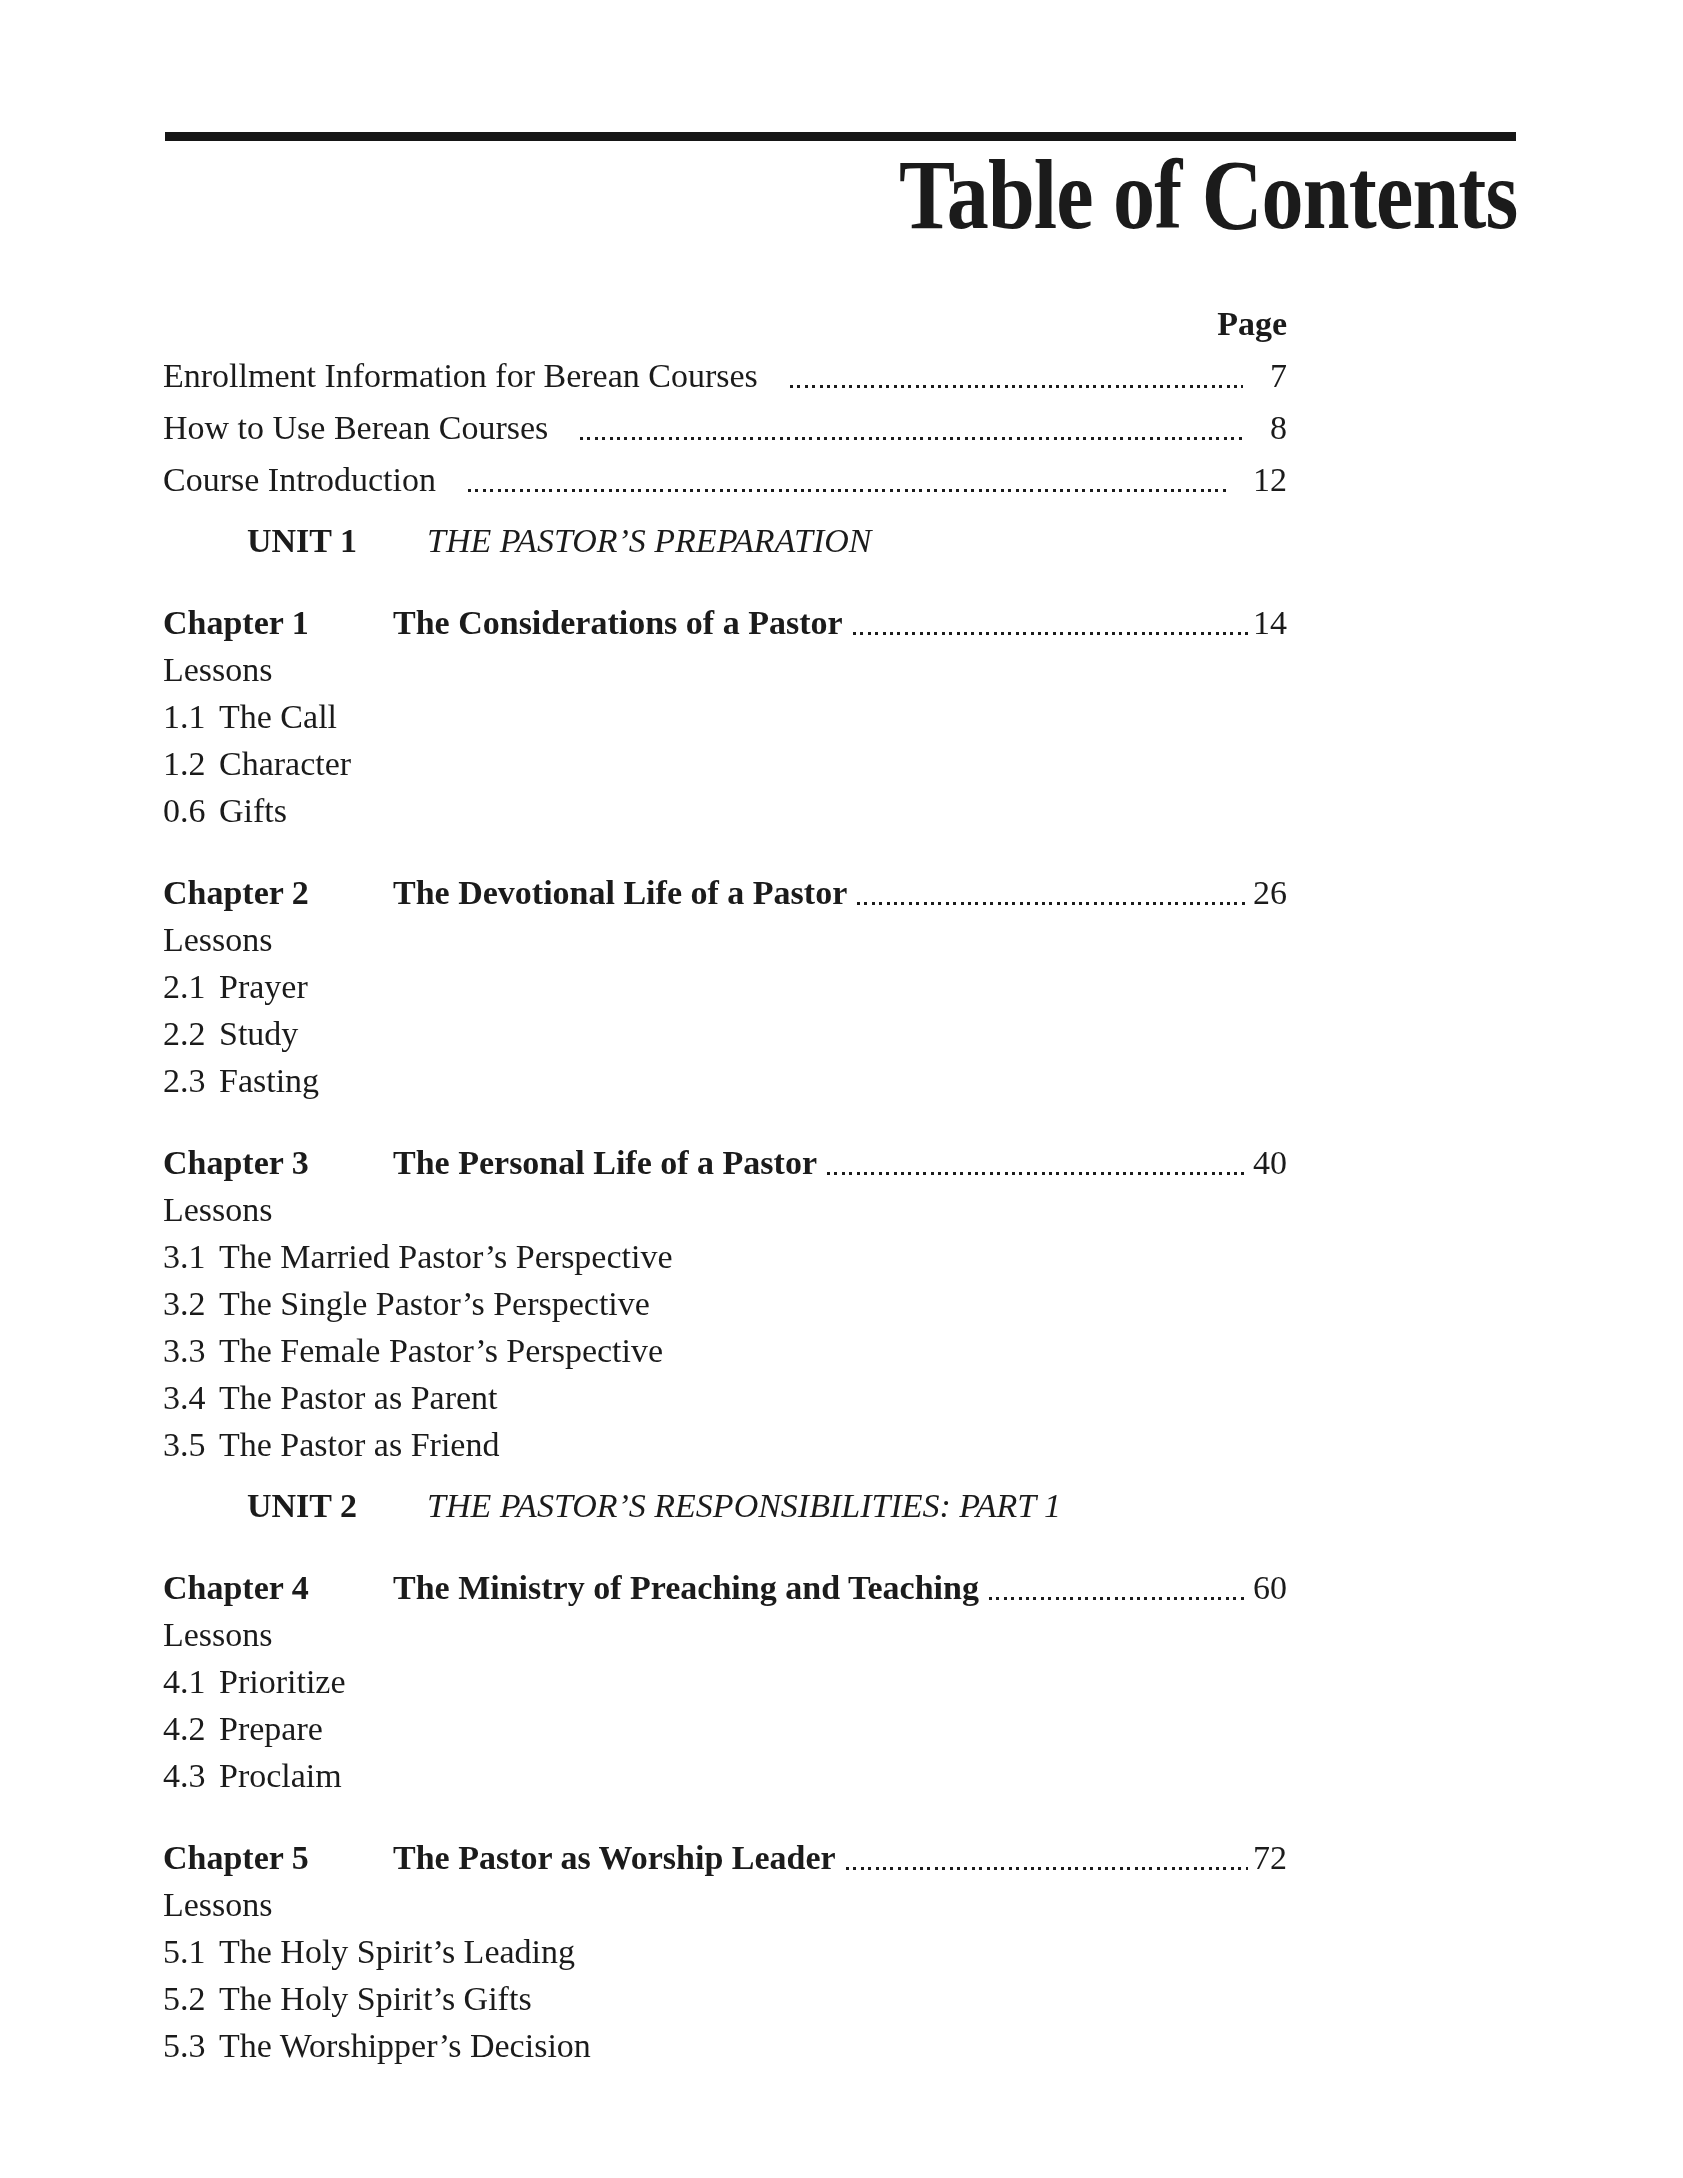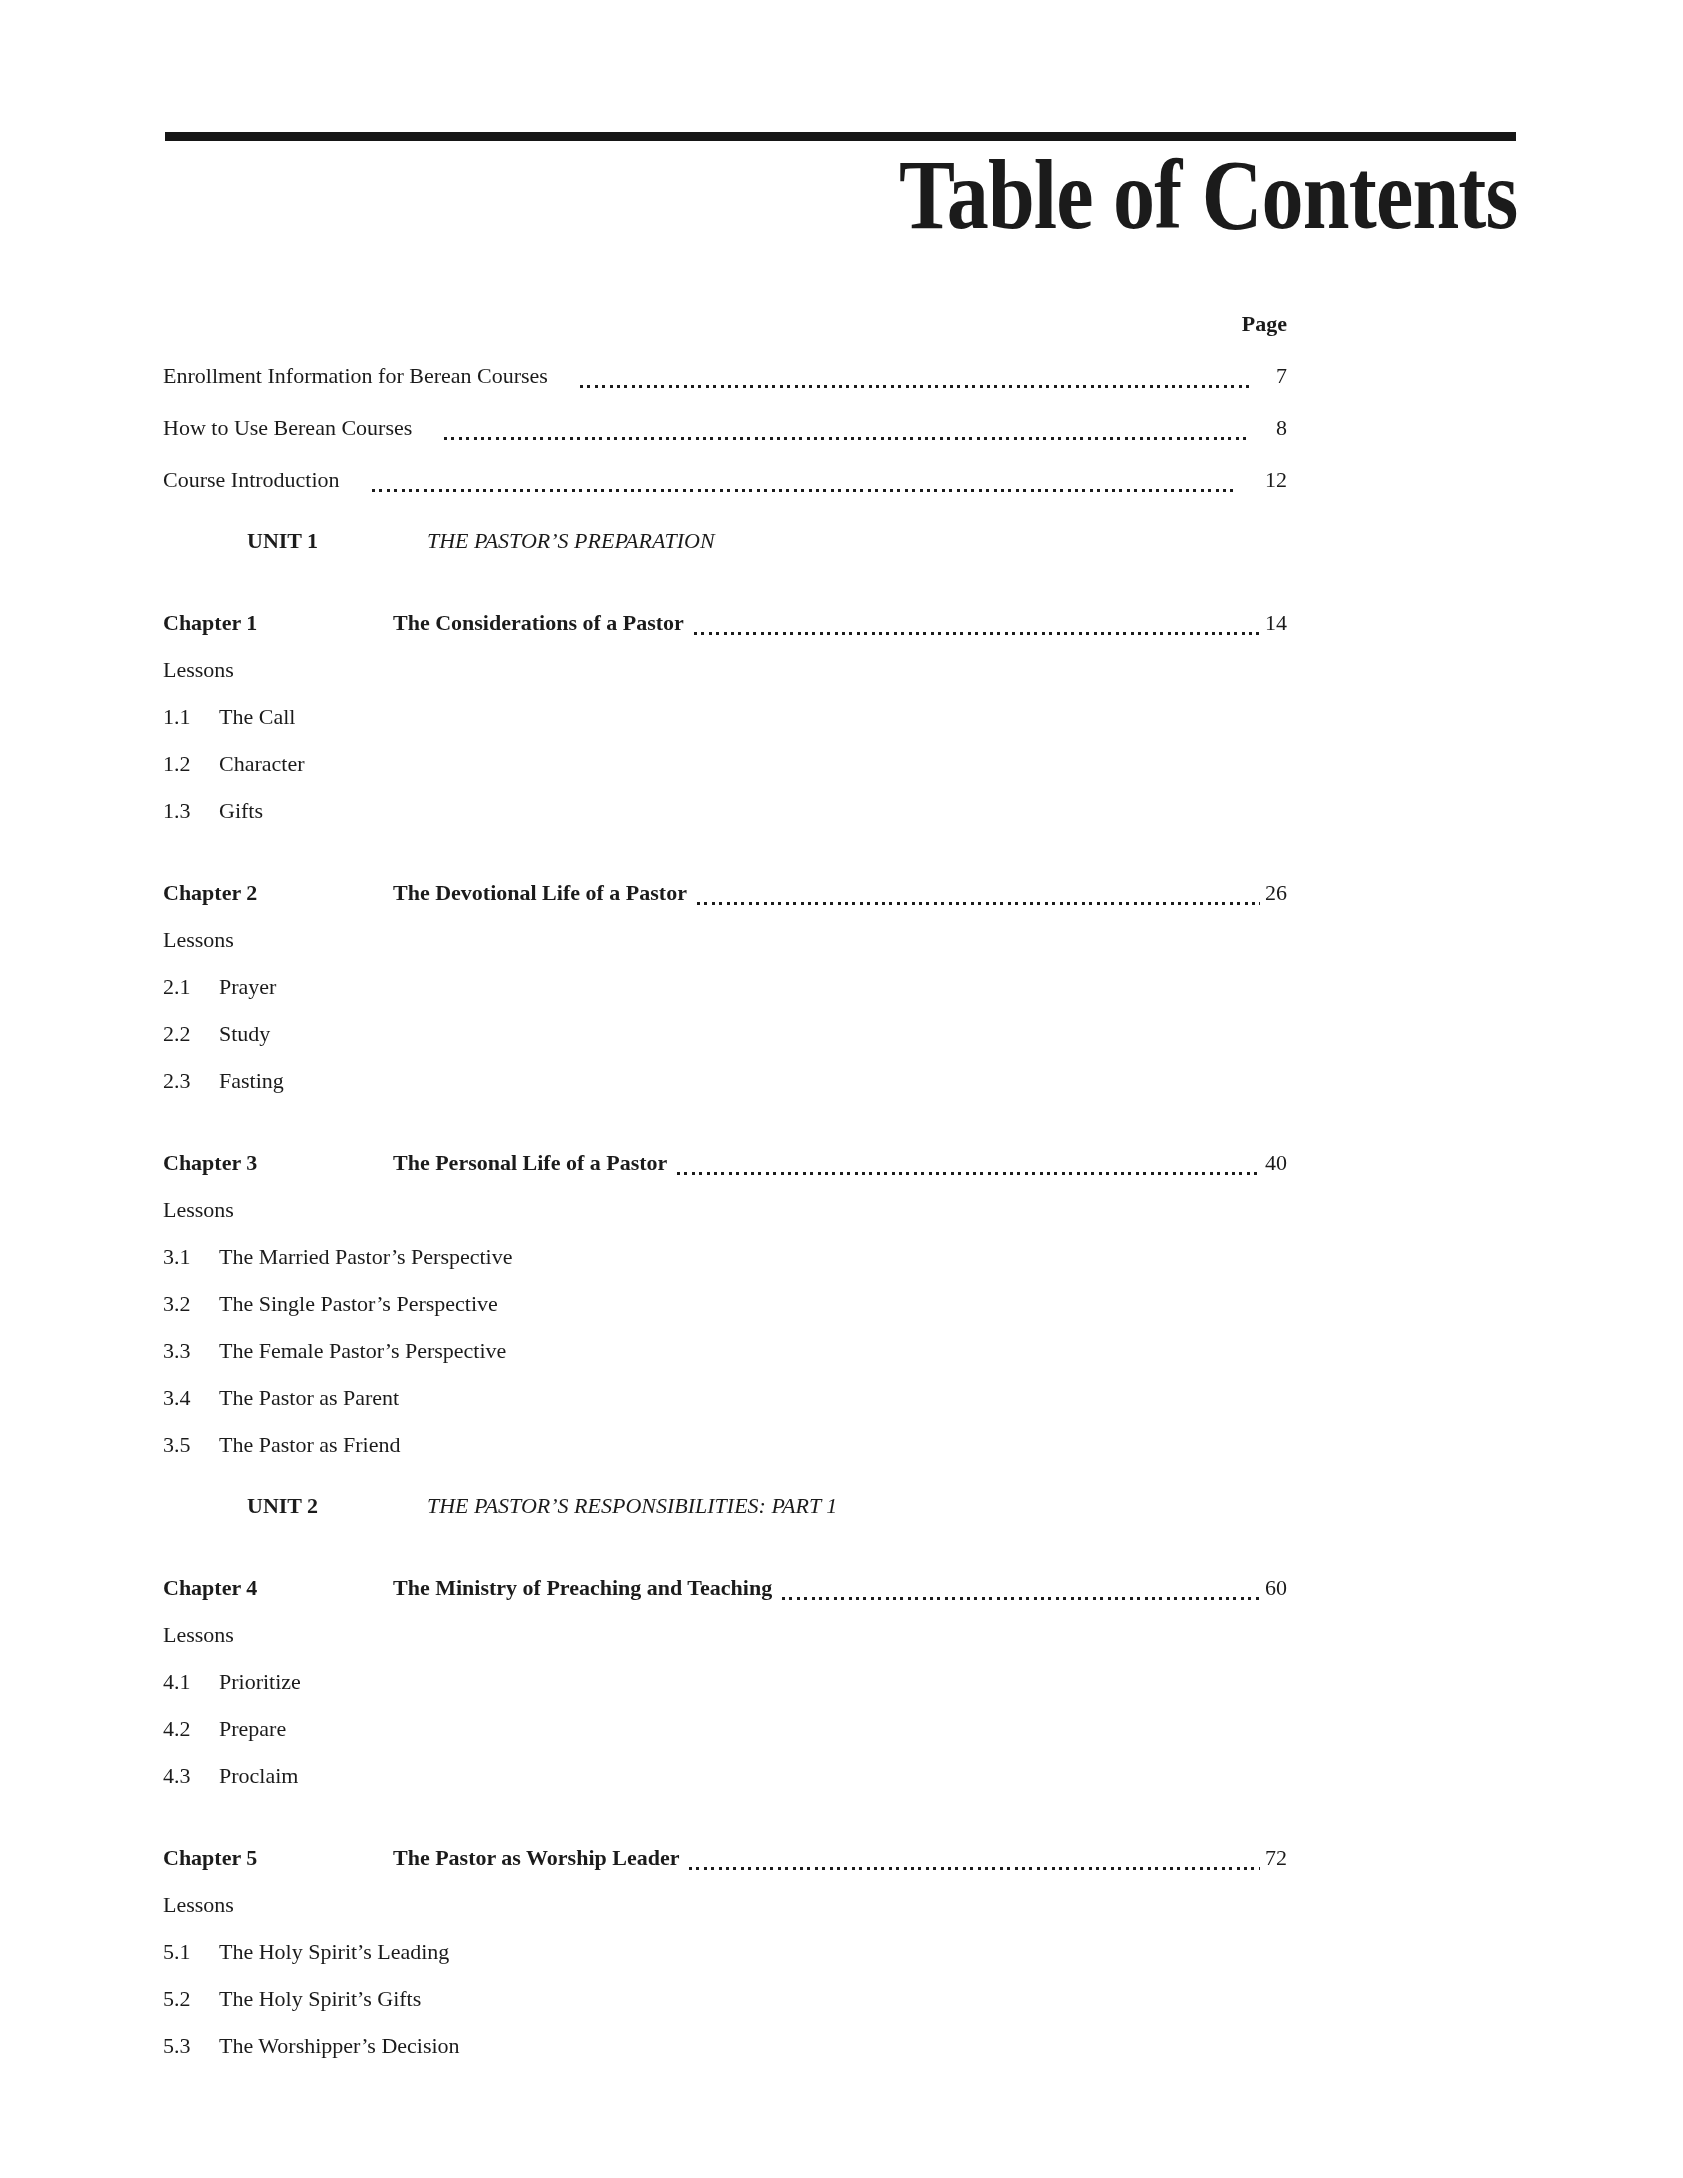--- a/index.html
+++ b/index.html
@@ -43,21 +43,21 @@
   .content {
     position: absolute;
     left: 163px;
     top: 300px;
     width: 1124px; 
   }
   .row {
     display: flex;
     align-items: baseline;
     line-height: 47px;
-    font-size: 22px;
+    font-size: 34px;
     white-space: nowrap;
   }
   .page-head {
     justify-content: flex-end;
     font-weight: bold;
   }
   .fm { margin-top: 5px; gap: 22px; }
   .fm:first-of-type { margin-top: 4px; }
 
   .unit { margin-top: 14px; }
@@ -142,21 +142,21 @@
   <div class="row lessons-label">Lessons</div>
   <div class="row lesson">
     <span class="lnum">1.1</span>
     <span>The Call</span>
   </div>
   <div class="row lesson">
     <span class="lnum">1.2</span>
     <span>Character</span>
   </div>
   <div class="row lesson">
-    <span class="lnum">1.3</span>
+    <span class="lnum">0.6</span>
     <span>Gifts</span>
   </div>
 
   <div class="row chapter">
     <span class="ch-label">Chapter 2</span>
     <span class="ch-title">The Devotional Life of a Pastor</span>
     <span class="leader"></span>
     <span class="pageno">26</span>
   </div>
   <div class="row lessons-label">Lessons</div>

